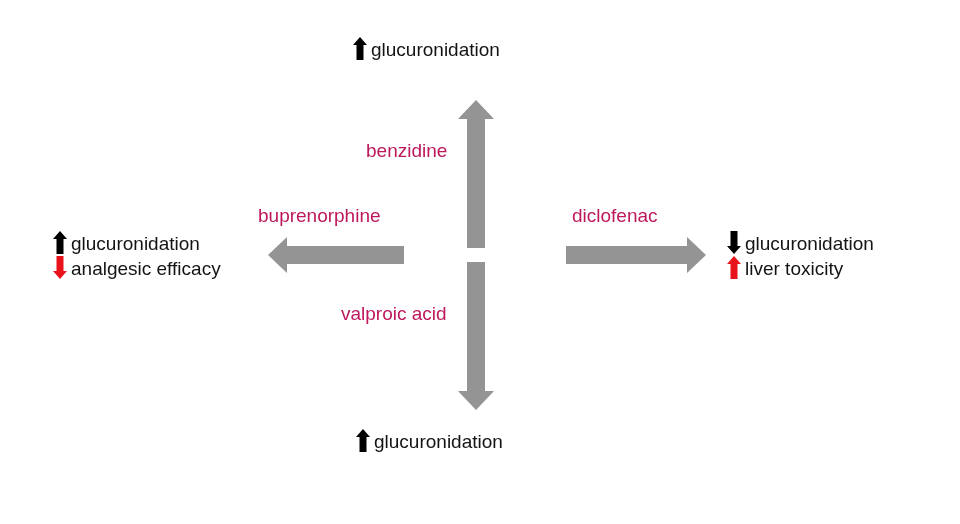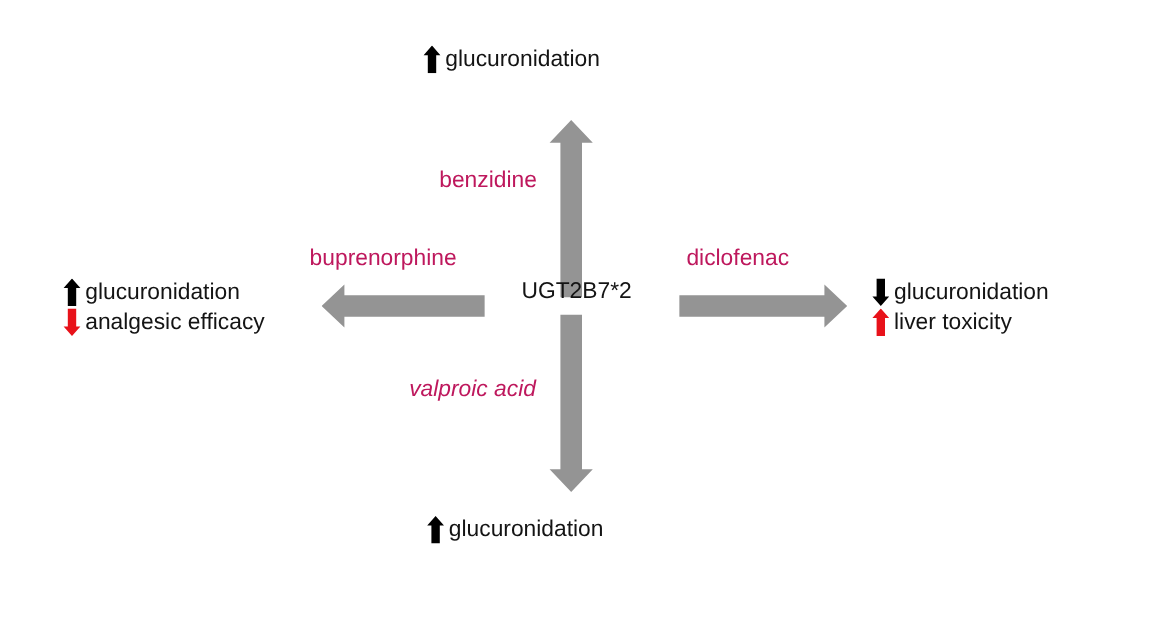--- a/index.html
+++ b/index.html
@@ -33,21 +33,20 @@
     color: #be185d;
     white-space: nowrap;
     line-height: 22px;
   }
   .outcome {
     position: absolute;
     white-space: nowrap;
   }
   .outcome-row {
     display: flex;
-    align-items: center;
     height: 25px;
   }
   .outcome-row .txt {
     font-size: 19px;
     color: #141414;
     line-height: 25px;
     white-space: nowrap;
     padding-left: 3px;
   }
 
@@ -89,30 +88,29 @@
     </svg>
   </div>
 
   <div class="big-arrow" style="left:566px; top:236px; width:140px; height:38px;">
     <svg width="140" height="38" viewBox="0 0 140 38" aria-hidden="true">
       <polygon points="140,19 121,1 121,10 0,10 0,28 121,28 121,37" fill="#949494"></polygon>
     </svg>
   </div>
 
   <div class="node-label" style="left:423px; top:230px; width:115px; text-align:center;">
-    <div>UGT2B7*2</div>
   </div>
 
   <div class="edge-label" style="left:366px; top:140px;">benzidine</div>
 
   <div class="edge-label" style="left:258px; top:205px;">buprenorphine</div>
 
   <div class="edge-label" style="left:572px; top:205px;">diclofenac</div>
 
-  <div class="edge-label" style="left:341px; top:314px;font-style:italic;">valproic acid</div>
+  <div class="edge-label" style="left:341px; top:303px;">valproic acid</div>
 
   <div class="outcome" style="left:352px; top:37px;">
     <div class="outcome-row">
       <span class="glyph">
         <svg width="16" height="23" viewBox="0 0 16 23">
             <polygon points="8,0 15,8 11.5,8 11.5,23 4.5,23 4.5,8 1,8" fill="#000000"></polygon>
           </svg>
       </span>
       <span class="txt">glucuronidation</span>
     </div>

